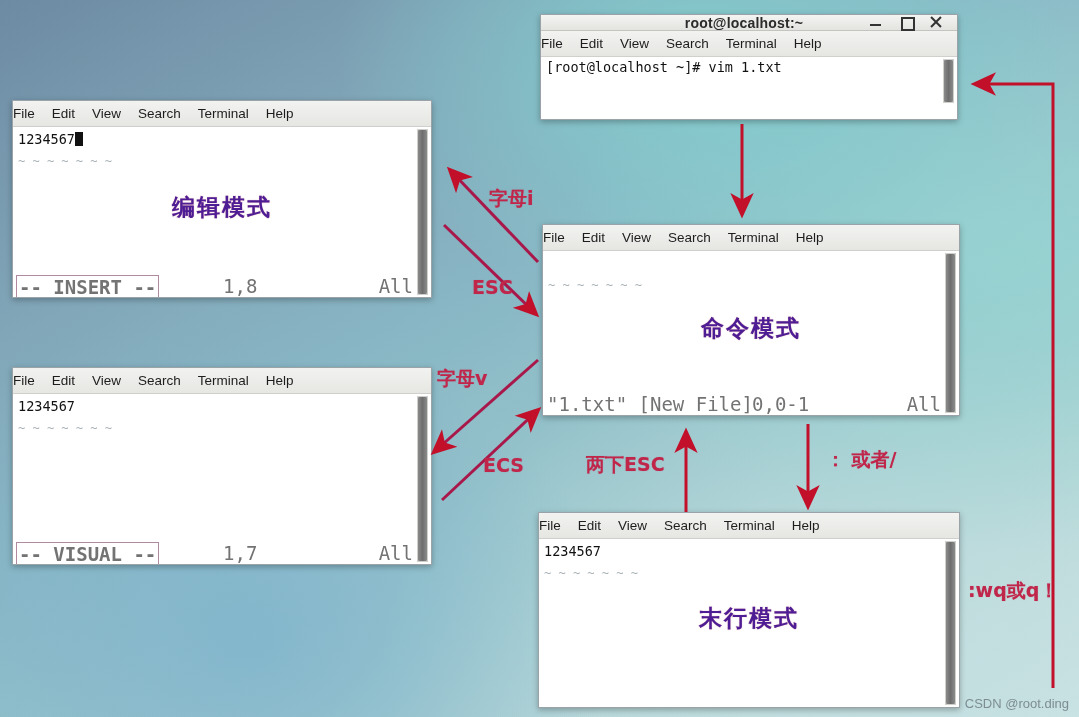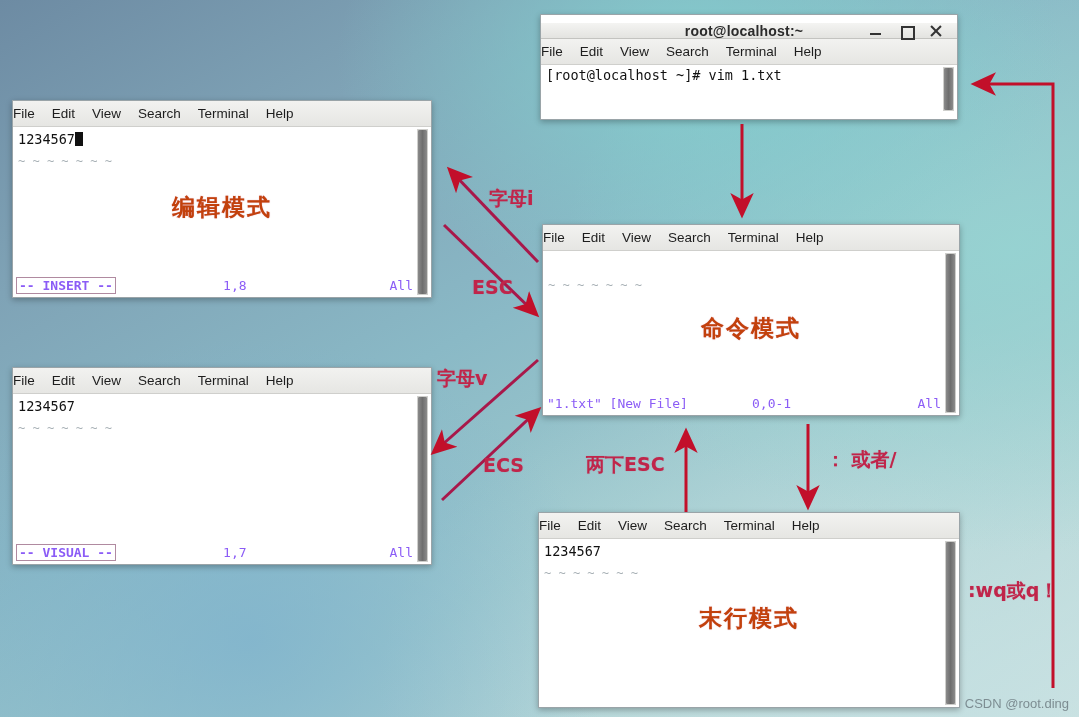--- a/index.html
+++ b/index.html
@@ -29,24 +29,23 @@
     background: #ffffff;
     border: 1px solid #9aa4a8;
     box-shadow: 0 2px 6px rgba(0,0,0,0.28);
   }
 
   .titlebar {
     height: 16px;
     background: linear-gradient(#f4f4f2, #e3e3e0);
     border-bottom: 1px solid #c3c3c0;
     display: flex;
-    align-items: center;
+    align-items: flex-start;
     padding: 0 8px;
     position: relative;
-    margin-top: 8px;
   }
   .title-text {
     flex: 1;
     text-align: center;
     font-size: 14px;
     font-weight: bold;
     color: #2b2b2b;
     letter-spacing: 0.2px;
   }
   .winbtns { display: flex; align-items: center; gap: 16px; padding-right: 6px; }
@@ -134,34 +133,34 @@
   }
 
   .mode-label {
     position: absolute;
     left: 0; right: 0;
     top: 38%;
     text-align: center;
     font-family: "DejaVu Sans", "Liberation Sans", sans-serif;
     font-size: 23px;
     font-weight: bold;
-    color: #c2410c;
+    color: #4c1d95;
     letter-spacing: 2px;
     text-shadow: 0 0 1px rgba(192,37,74,0.5);
   }
 
   .statusline {
     position: absolute;
     left: 0; right: 14px; bottom: 2px;
     height: 20px;
     font-family: "DejaVu Sans Mono", "Liberation Mono", monospace;
-    font-size: 13px;
-    color: #8b5cf6;
+    font-size: 19px;
+    color: #737373;
     display: flex;
-    align-items: center;
+    align-items: flex-start;
     white-space: pre;
   }
   .status-mode {
     font-weight: bold;
     border: 1px solid #b08aa0;
     padding: 0 2px;
     margin-left: 3px;
     background: rgba(255,255,255,0.6);
   }
   .status-file { margin-left: 4px; }

